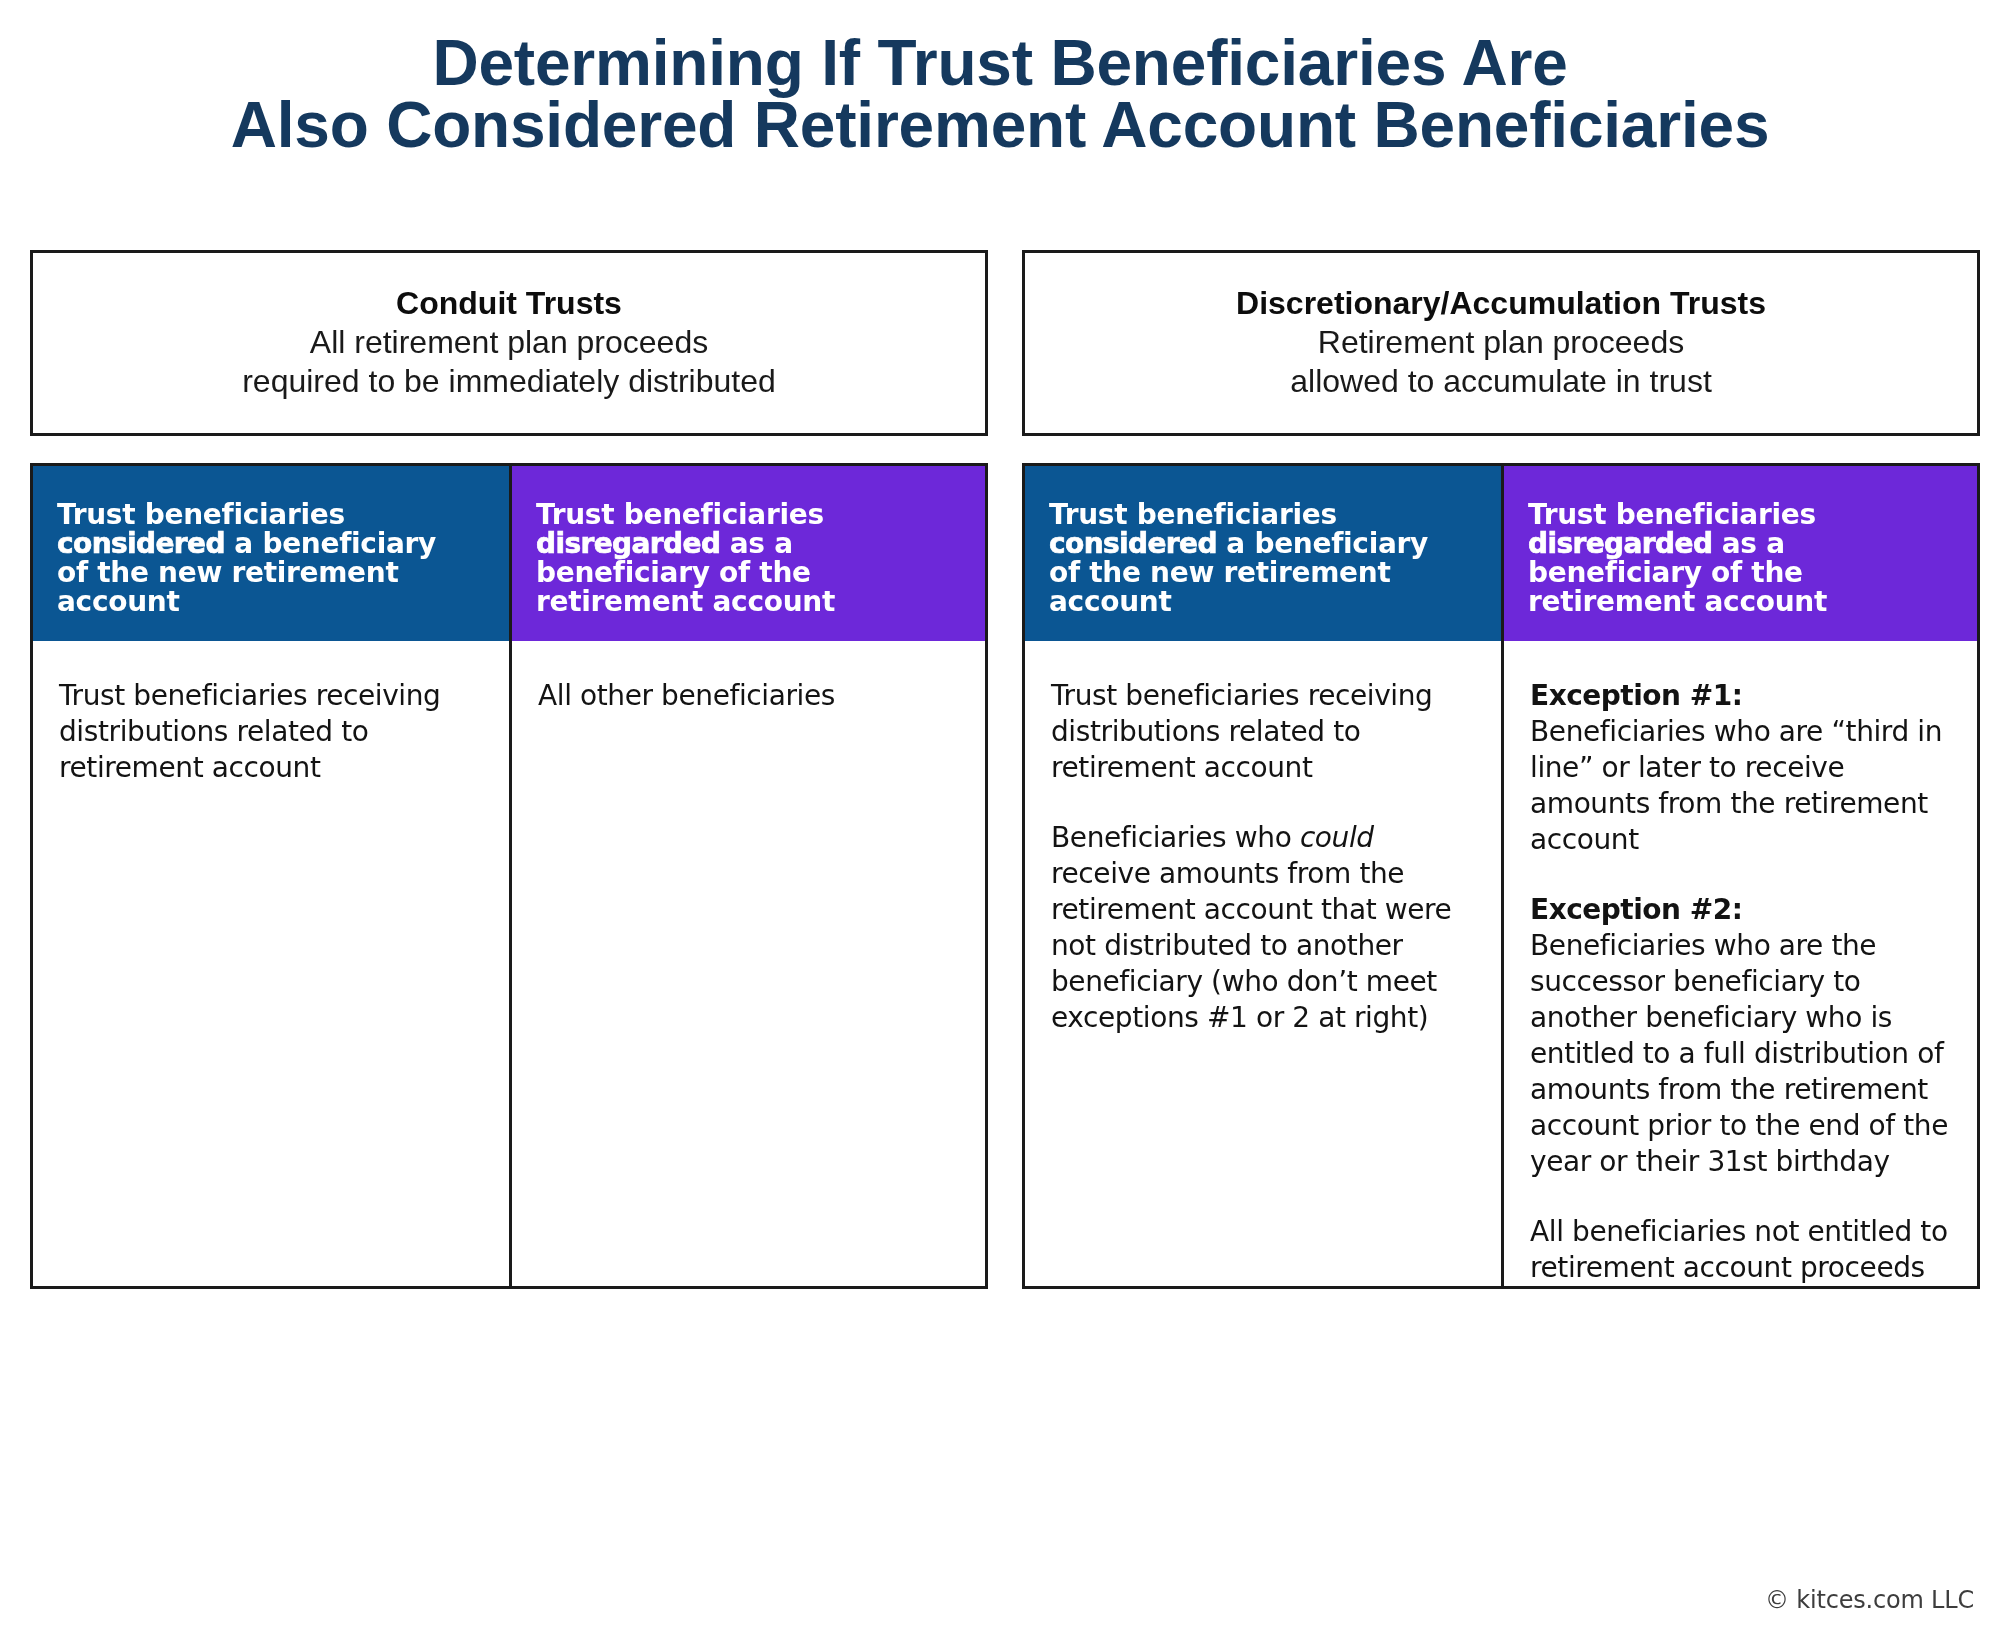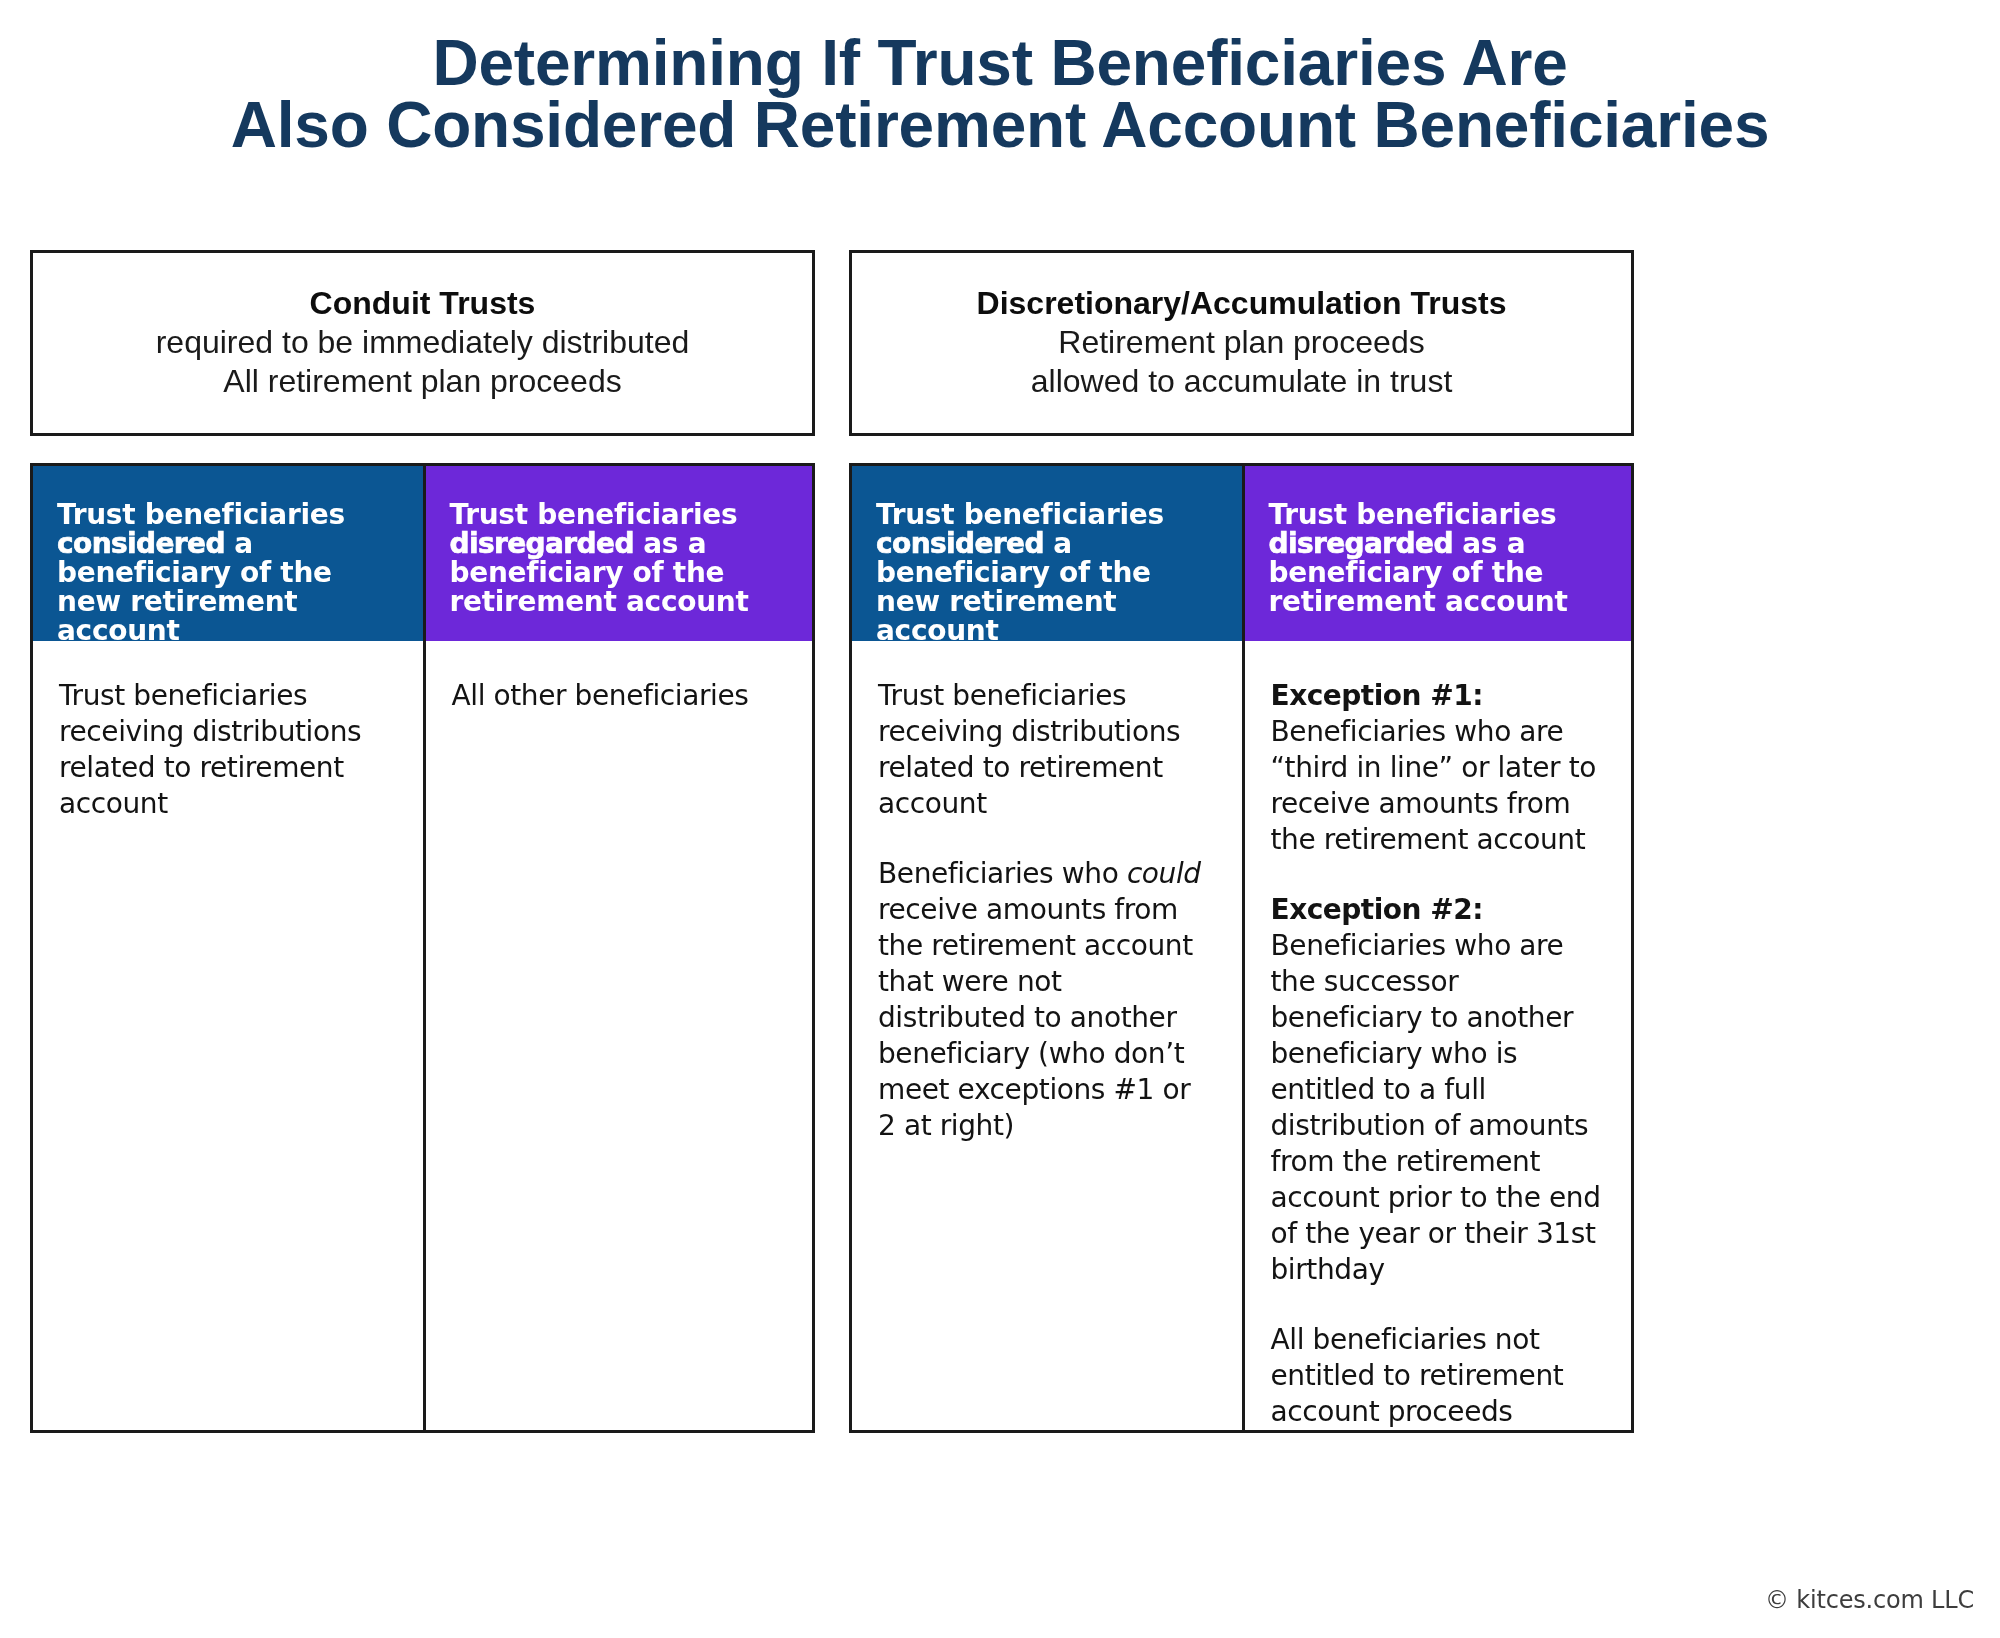--- a/index.html
+++ b/index.html
@@ -32,21 +32,21 @@
     letter-spacing: -0.2px;
     color: #15395E;
     white-space: nowrap;
   }
 
   
   .groups {
     position: absolute;
     top: 250px;
     left: 30px;
-    width: 1604px;
+    width: 1950px;
     display: flex;
     gap: 34px;
   }
   .group {
     width: 975px;
     display: flex;
     flex-direction: column;
   }
 
   
@@ -154,22 +154,22 @@
     <div class="title-line">Determining If Trust Beneficiaries Are</div>
     <div class="title-line">Also Considered Retirement Account Beneficiaries</div>
   </div>
 
   <div class="groups">
 
     <div class="group">
 
       <div class="group-head">
         <div class="group-head-title">Conduit Trusts</div>
+        <div class="group-head-sub">All retirement plan proceeds</div>
         <div class="group-head-sub">required to be immediately distributed</div>
-        <div class="group-head-sub">All retirement plan proceeds</div>
       </div>
 
       <div class="group-gap"></div>
 
       <div class="tbl">
         <div class="tbl-head">
           <div class="cell hcell blue">
             <div class="hcell-text"><span>Trust beneficiaries </span><b>considered</b><span> a beneficiary of the new retirement account</span></div>
           </div>
           <div class="cell hcell green sep">

